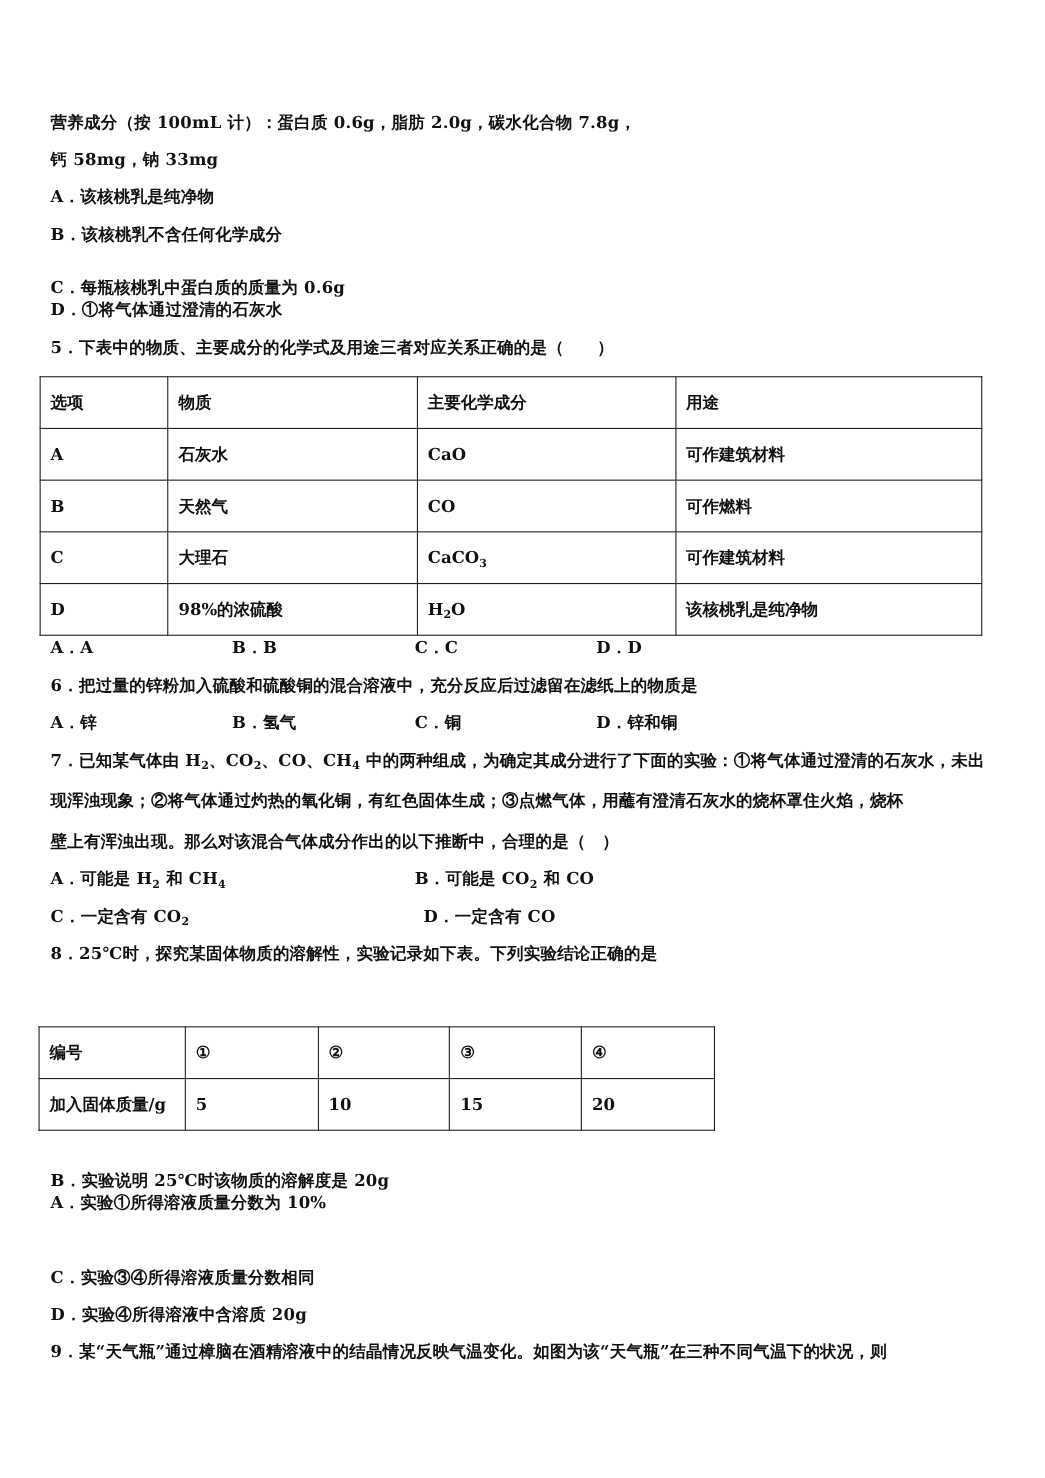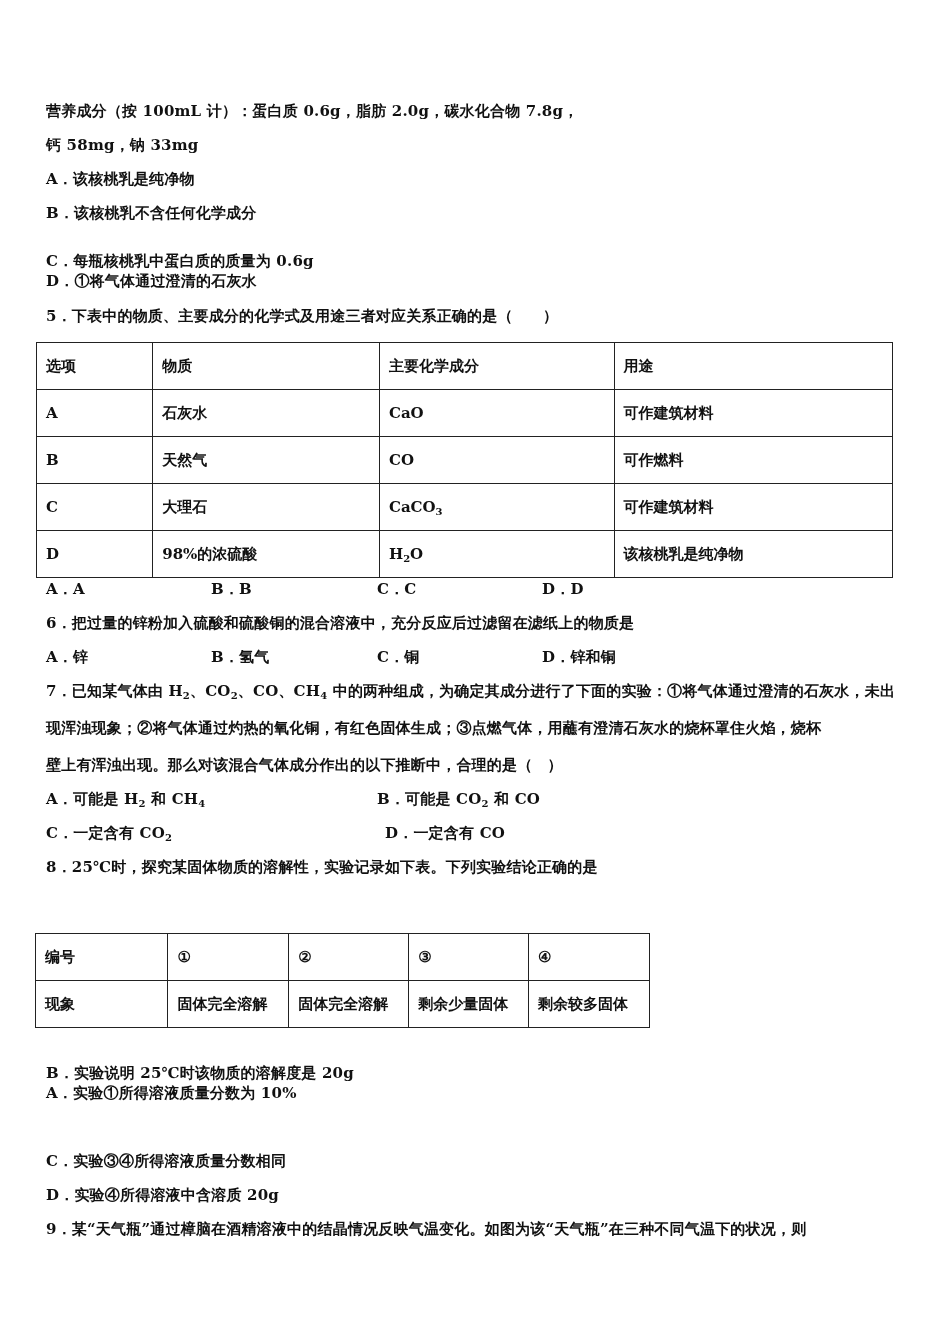--- a/index.html
+++ b/index.html
@@ -112,25 +112,25 @@
   </colgroup>
   <tbody>
       <tr>
     <td>编号</td>
     <td>①</td>
     <td>②</td>
     <td>③</td>
     <td>④</td>
   </tr>
   <tr>
-    <td>现象</td>
-    <td>固体完全溶解</td>
-    <td>固体完全溶解</td>
-    <td>剩余少量固体</td>
-    <td>剩余较多固体</td>
+    <td>加入固体质量/g</td>
+    <td>5</td>
+    <td>10</td>
+    <td>15</td>
+    <td>20</td>
   </tr>
 </tbody>
   </table>
 
 <div class="line" style="top:1083px">A．实验①所得溶液质量分数为 10%</div>
 <div class="line" style="top:1063px">B．实验说明 25℃时该物质的溶解度是 20g</div>
 <div class="line" style="top:1151px">C．实验③④所得溶液质量分数相同</div>
 <div class="line" style="top:1185px">D．实验④所得溶液中含溶质 20g</div>
 
 <div class="line" style="top:1219px">9．某“天气瓶”通过樟脑在酒精溶液中的结晶情况反映气温变化。如图为该“天气瓶”在三种不同气温下的状况，则</div>

